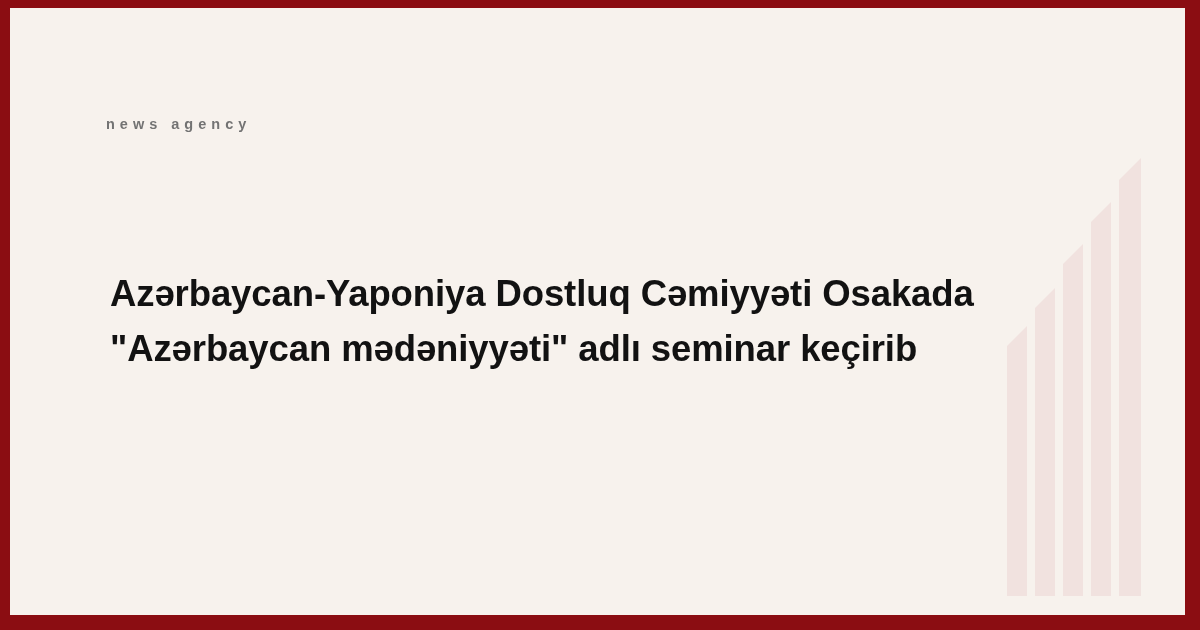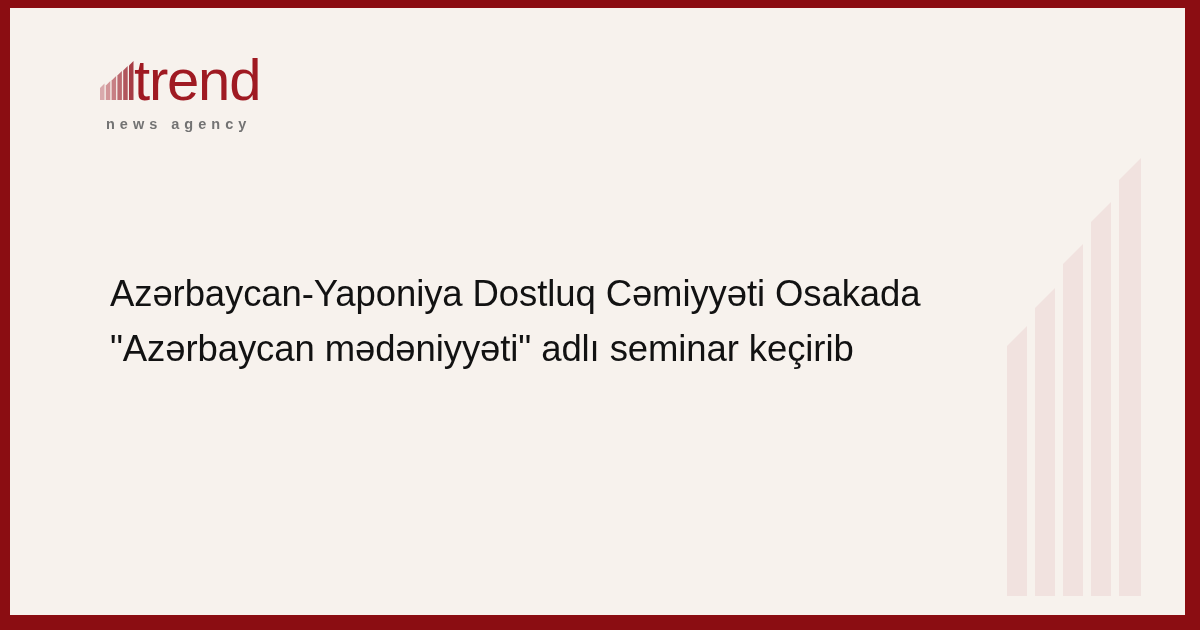--- a/index.html
+++ b/index.html
@@ -45,21 +45,21 @@
     white-space:nowrap;
   }
 
   
   .headline {
     position:absolute;
     left:100px; top:258px;
     width:900px;
     font-size:36.5px;
     line-height:55px;
-    font-weight:400;
+    font-weight:700;
     color:#121212;
     letter-spacing:-0.1px;
   }
   .headline .ln { display:block; white-space:nowrap; }
 </style>
 </head>
 <body>
 
 <div class="card">
 
@@ -74,35 +74,20 @@
         <polygon points="68,588 68,256 88,236 88,588"></polygon>
 
         <polygon points="96,588 96,214 116,194 116,588"></polygon>
 
         <polygon points="124,588 124,172 146,150 146,588"></polygon>
       </g>
     </svg>
   </div>
 
   <div class="logo">
-    <div class="logo-mark">
-      <svg viewBox="0 0 184 62" xmlns="http://www.w3.org/2000/svg" aria-hidden="true">
-
-        <g>
-          <polygon points="2,52 2,40 6.5,35.5 6.5,52" fill="#D9A9AC"></polygon>
-          <polygon points="7.8,52 7.8,37.5 12.3,33 12.3,52" fill="#D29598"></polygon>
-          <polygon points="13.6,52 13.6,32.5 18.1,28 18.1,52" fill="#C77F84"></polygon>
-          <polygon points="19.4,52 19.4,27.5 23.9,23 23.9,52" fill="#BC6A70"></polygon>
-          <polygon points="25.2,52 25.2,22.5 29.7,18 29.7,52" fill="#B1555C"></polygon>
-          <polygon points="31.0,52 31.0,17.5 35.5,13 35.5,52" fill="#A63C44"></polygon>
-        </g>
-
-        <text x="36" y="52" font-family="Liberation Sans, sans-serif" font-size="58" font-weight="400" letter-spacing="-1.2" fill="#9F1A22">trend</text>
-      </svg>
-    </div>
     <div class="logo-sub">news agency</div>
   </div>
 
   <div class="headline">
     <span class="ln">Azərbaycan-Yaponiya Dostluq Cəmiyyəti Osakada</span>
     <span class="ln">"Azərbaycan mədəniyyəti" adlı seminar keçirib</span>
   </div>
 
 </div>
 

